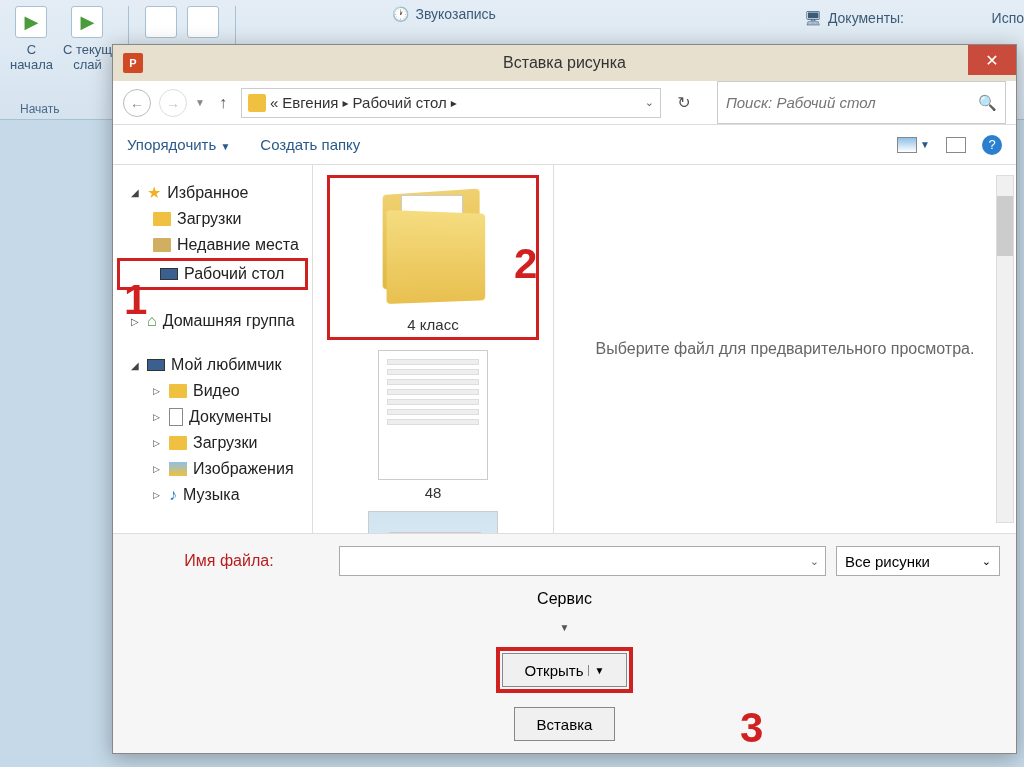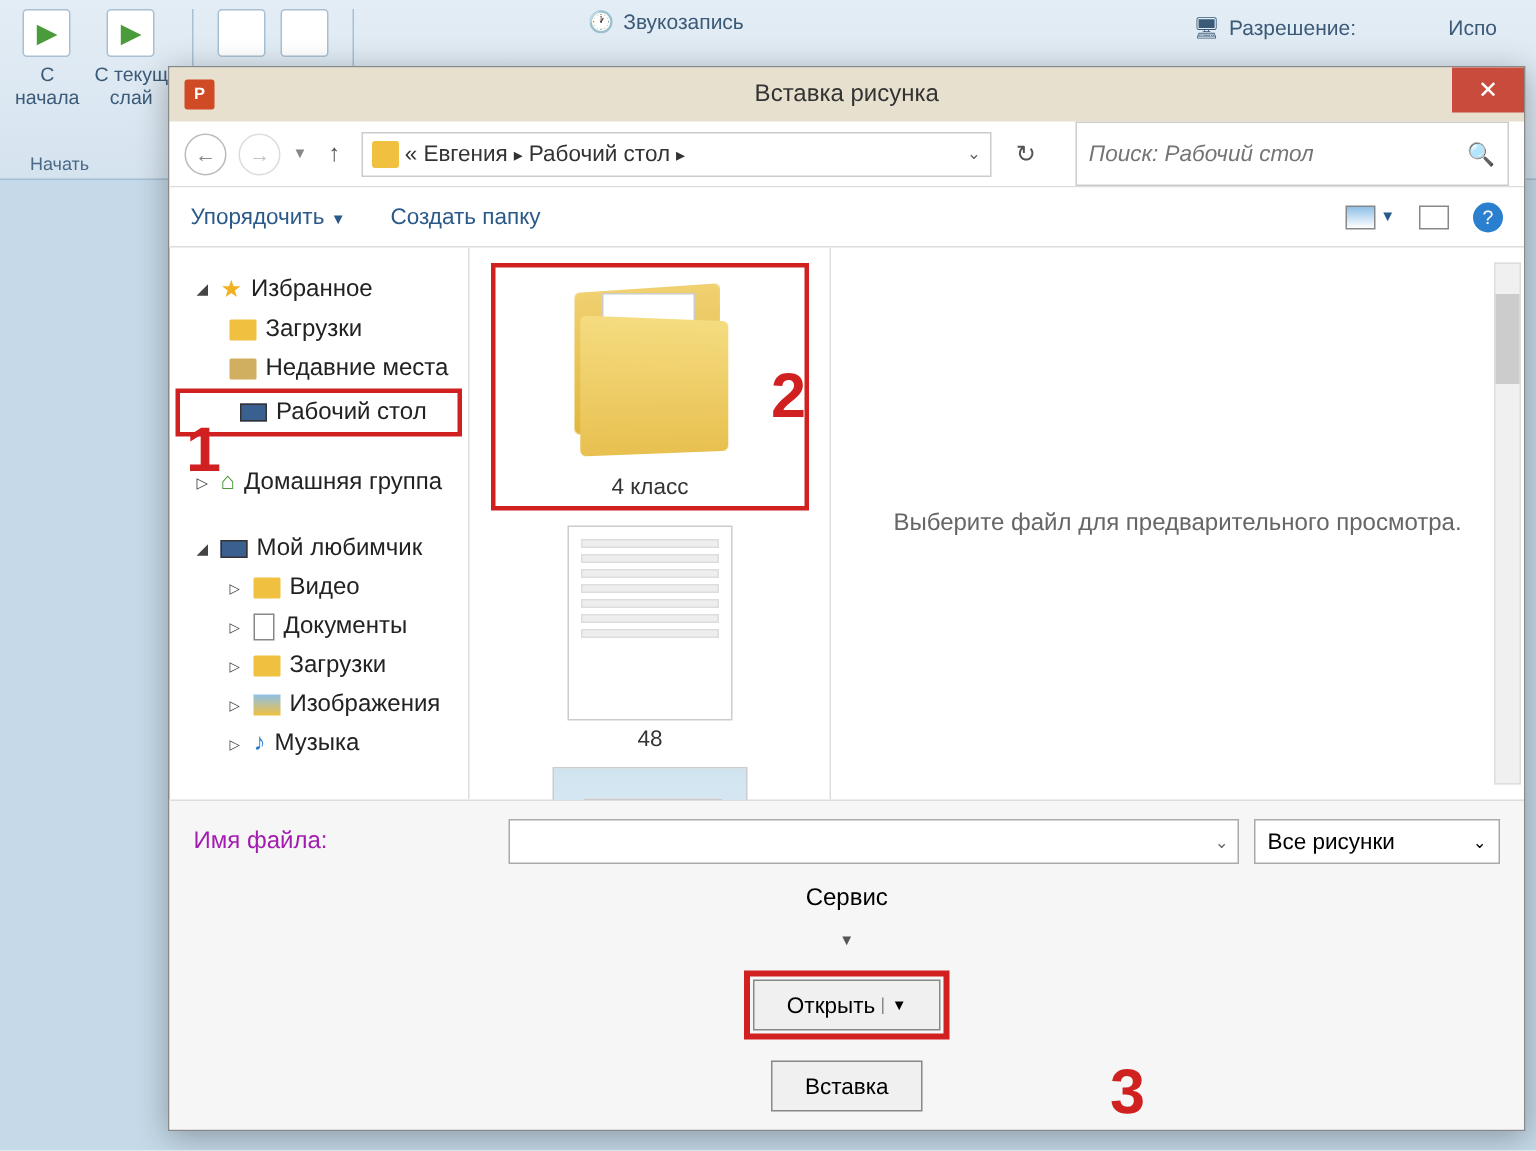--- a/index.html
+++ b/index.html
@@ -8,21 +8,21 @@
 
 .ribbon { position: absolute; top: 0; left: 0; right: 0; height: 120px; background: linear-gradient(#e4edf5, #d5e3ef); border-bottom: 1px solid #a8c0d4; }
 .ribbon-items { display: flex; align-items: flex-start; gap: 10px; padding: 6px 10px; }
 .ribbon-btn { display: flex; flex-direction: column; align-items: center; font-size: 13px; color: #3b5a78; gap: 4px; }
 .ribbon-btn .ico { width: 32px; height: 32px; background: #fff; border: 1px solid #a8c0d4; border-radius: 3px; display: flex; align-items: center; justify-content: center; }
 .ribbon-btn .play { color: #4a9b3a; font-size: 18px; }
 .ribbon-sep { width: 1px; height: 70px; background: #a8c0d4; margin: 0 6px; }
 .ribbon-group-label { position: absolute; bottom: 3px; left: 20px; font-size: 12px; color: #4a6a88; }
 .sound-rec { display: flex; align-items: center; gap: 6px; font-size: 14px; color: #3b5a78; }
 .resolution { position: absolute; top: 10px; right: 120px; font-size: 14px; color: #3b5a78; display:flex; align-items:center; gap:6px;}
-.use { position: absolute; top: 10px; right: 26px; font-size: 14px; color: #3b5a78; }
+.use { position: absolute; top: 10px; right: 0; font-size: 14px; color: #3b5a78; }
 
 
 .dialog { position: absolute; top: 44px; left: 112px; width: 905px; height: 710px; background: #fff; border: 1px solid #888; box-shadow: 0 4px 20px rgba(0,0,0,0.3); display: flex; flex-direction: column; }
 .titlebar { height: 36px; background: #e8e0cf; display: flex; align-items: center; justify-content: center; position: relative; font-size: 16px; color: #333; }
 .titlebar .ppt-ico { position: absolute; left: 10px; width: 20px; height: 20px; background: #d04a26; border-radius: 2px; display:flex; align-items:center; justify-content:center; color:#fff; font-size:11px; font-weight:bold;}
 .close-btn { position: absolute; right: 0; top: 0; width: 48px; height: 30px; background: #c94b3b; color: #fff; font-size: 16px; display: flex; align-items: center; justify-content: center; }
 
 .navbar { height: 44px; border-bottom: 1px solid #ddd; display: flex; align-items: center; padding: 0 10px; gap: 8px; background:#fff;}
 .nav-circle { width: 28px; height: 28px; border: 1px solid #bbb; border-radius: 50%; display: flex; align-items: center; justify-content: center; color: #888; font-size: 14px; }
 .nav-arrow-up { font-size: 16px; color: #555; padding: 0 6px; }
@@ -66,21 +66,21 @@
 .file-doc-thumb .line { height: 6px; background: #eee; border: 1px solid #ddd; }
 .file-ppt-thumb { width: 130px; height: 100px; background: linear-gradient(#d0e4f0, #e8f0f8); border: 1px solid #ccc; position: relative; }
 .file-ppt-thumb::after { content:''; position:absolute; top:20px; left:20px; width:90px; height:60px; background:#fff; border:1px solid #ccc;}
 
 .preview-area { flex: 1; border-left: 1px solid #ddd; display: flex; align-items: center; justify-content: center; text-align: center; font-size: 16px; color: #666; padding: 20px; position:relative;}
 .scrollbar-v { position:absolute; right:2px; top:10px; bottom:10px; width:18px; background:#f0f0f0; border:1px solid #ddd;}
 .scrollbar-v .thumb { width:100%; height:60px; background:#ccc; margin-top:20px;}
 
 .footer { border-top: 1px solid #ddd; padding: 12px 16px; background: #f6f6f6; display: flex; flex-direction: column; gap: 14px; }
 .footer-row { display: flex; align-items: center; gap: 10px; }
-.footer-label { font-size: 16px; color: #a21caf; text-align: left; width: 200px; }
+.footer-label { font-size: 16px; color: #b91c1c; text-align: center; width: 200px; }
 .fn-input { flex: 1; height: 30px; border: 1px solid #aaa; background: #fff; padding: 0 6px; }
 .fn-dropdown { width: 164px; height: 30px; border: 1px solid #aaa; background: #fff; padding: 0 8px; display: flex; align-items: center; justify-content: space-between; font-size: 15px; }
 .footer-buttons { display: flex; justify-content: flex-end; align-items: center; gap: 14px; flex-direction: column; }
 .btn { height: 34px; border: 1px solid #888; background: #f0f0f0; padding: 0 22px; font-size: 15px; display: flex; align-items: center; gap: 4px; }
 .open-wrap { border: 4px solid #d02020; padding: 2px; }
 
 .annot { position: absolute; font-size: 42px; font-weight: bold; color: #d02020; z-index: 100; }
 </style>
 </head>
 <body>
@@ -109,21 +109,21 @@
         <div class="ico"></div>
       </div>
     <div class="ribbon-sep"></div>
     <div class="sound-rec" style="margin-left:140px;">
       <span>🕐</span>
       <span>Звукозапись</span>
     </div>
   </div>
   <div class="resolution">
     <span>🖥</span>
-    <span>Разрешение:</span>
+    <span>Документы:</span>
   </div>
   <div class="use">Испо</div>
   <div class="ribbon-group-label">Начать</div>
 </div>
 
 <div class="dialog">
   <div class="titlebar">
     <div class="ppt-ico">P</div>
     <span>Вставка рисунка</span>
     <div class="close-btn">✕</div>

